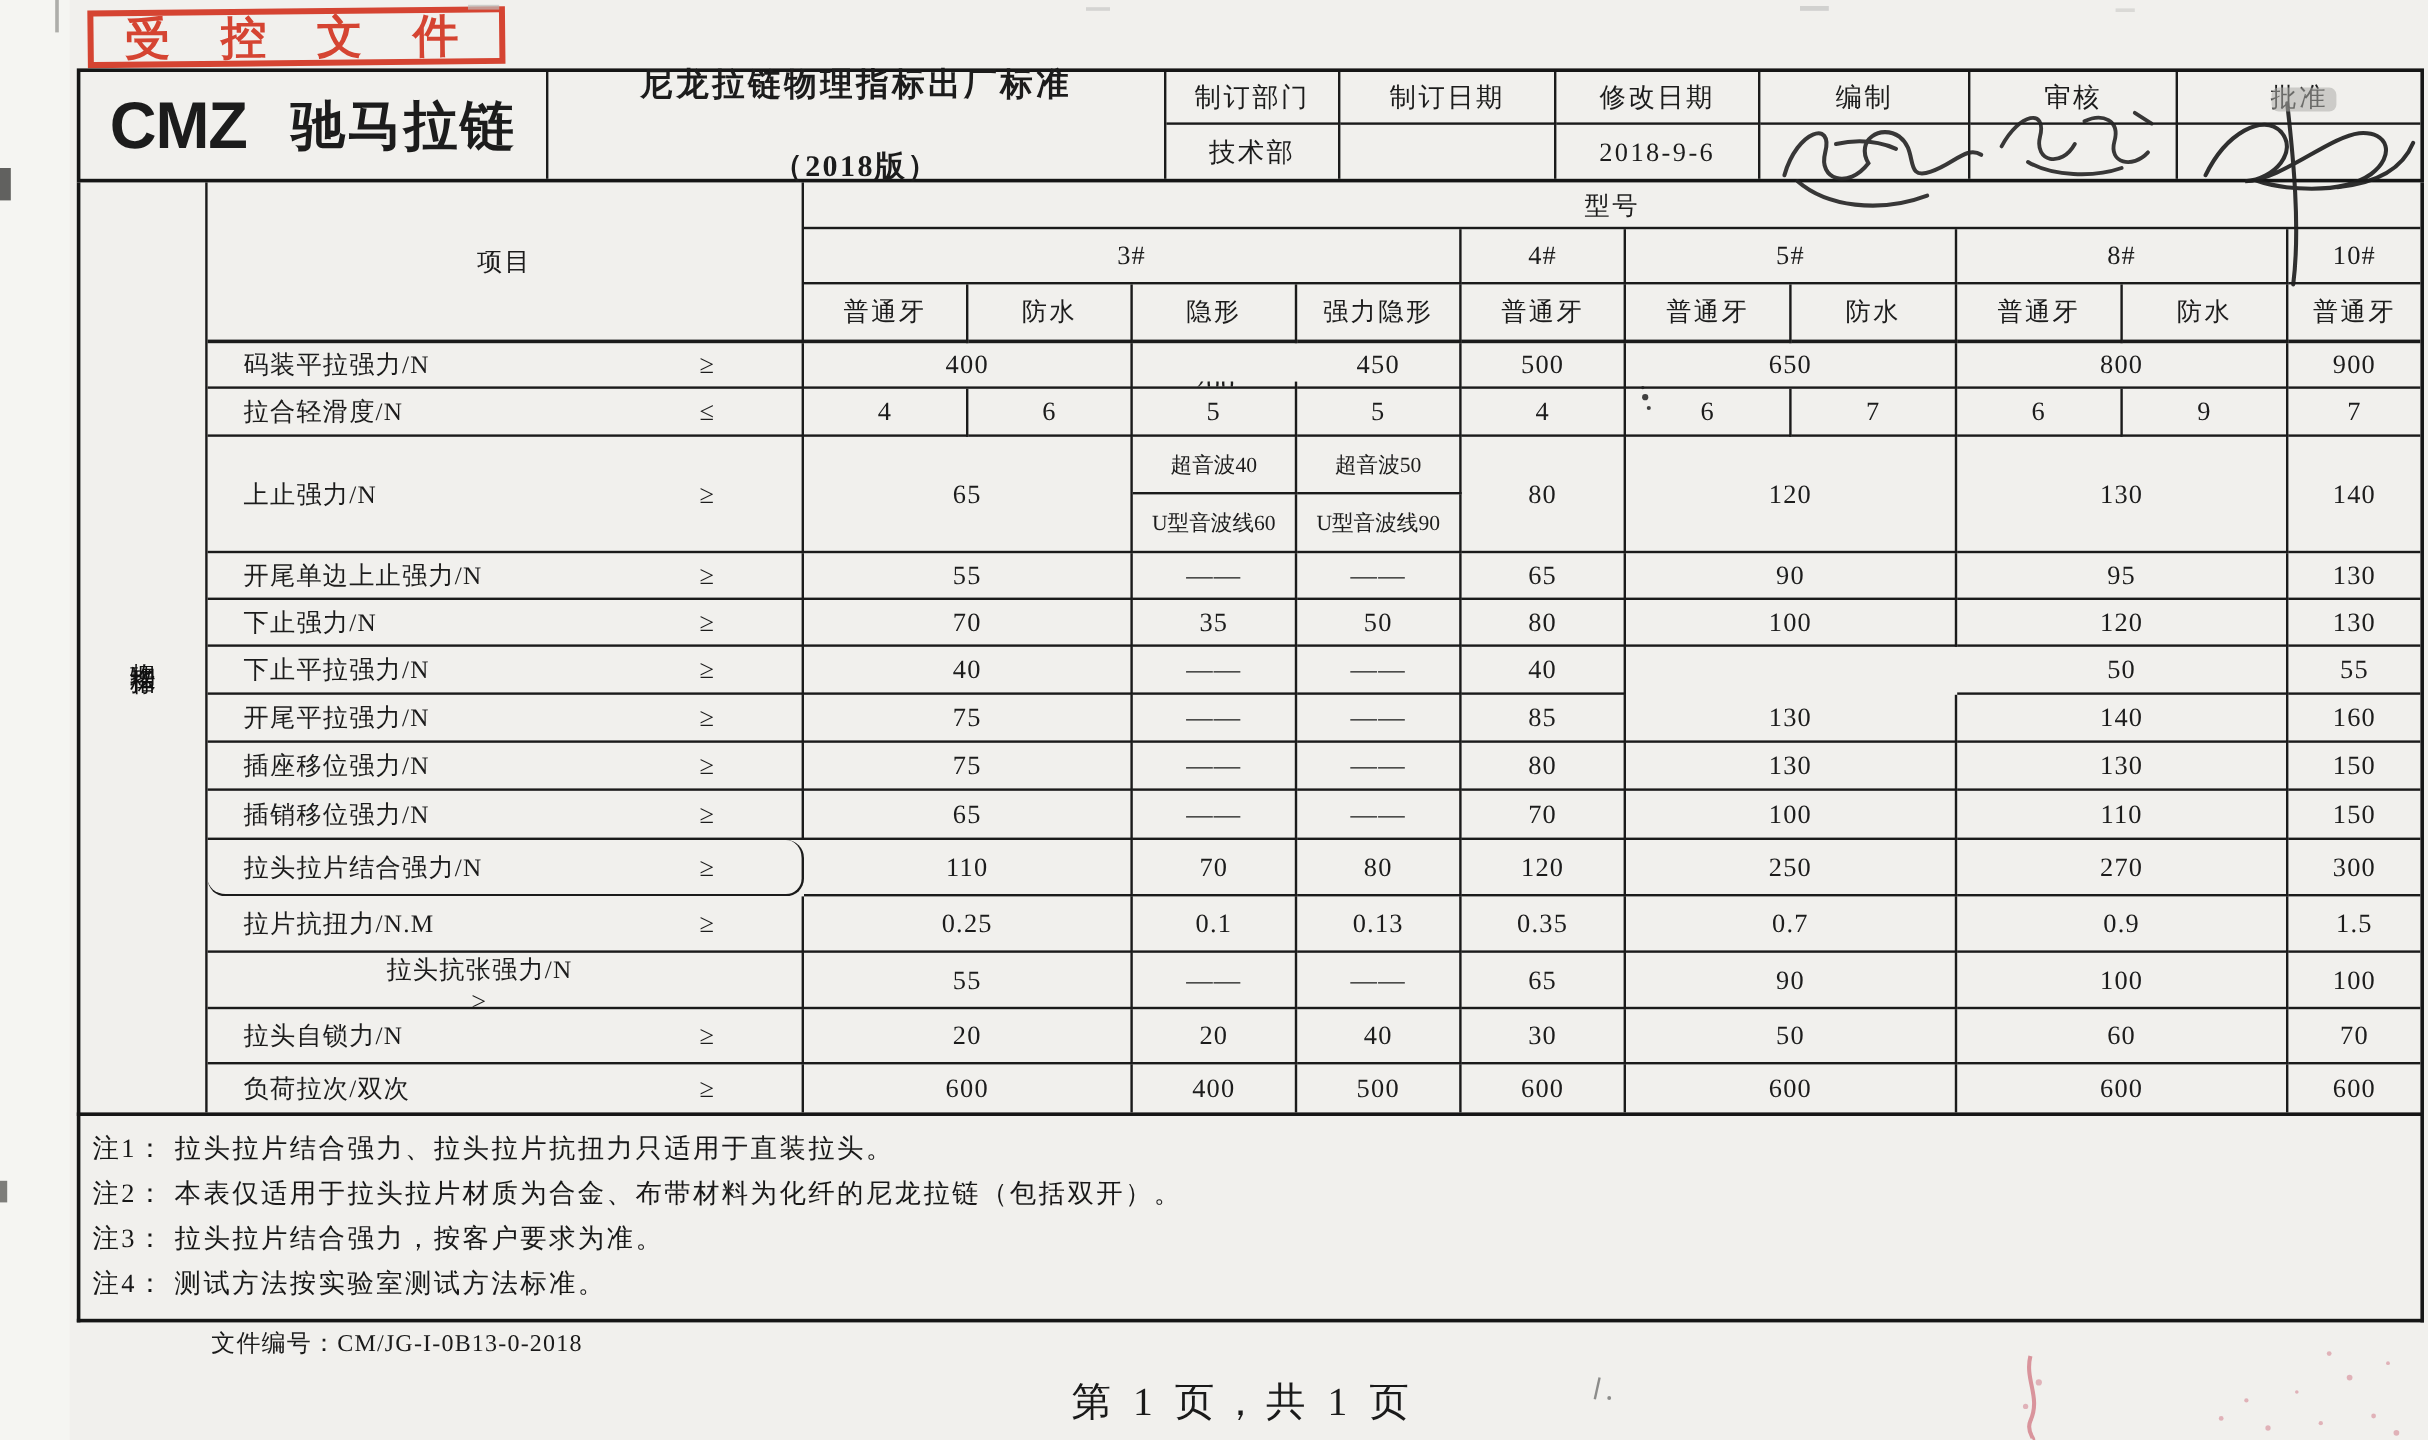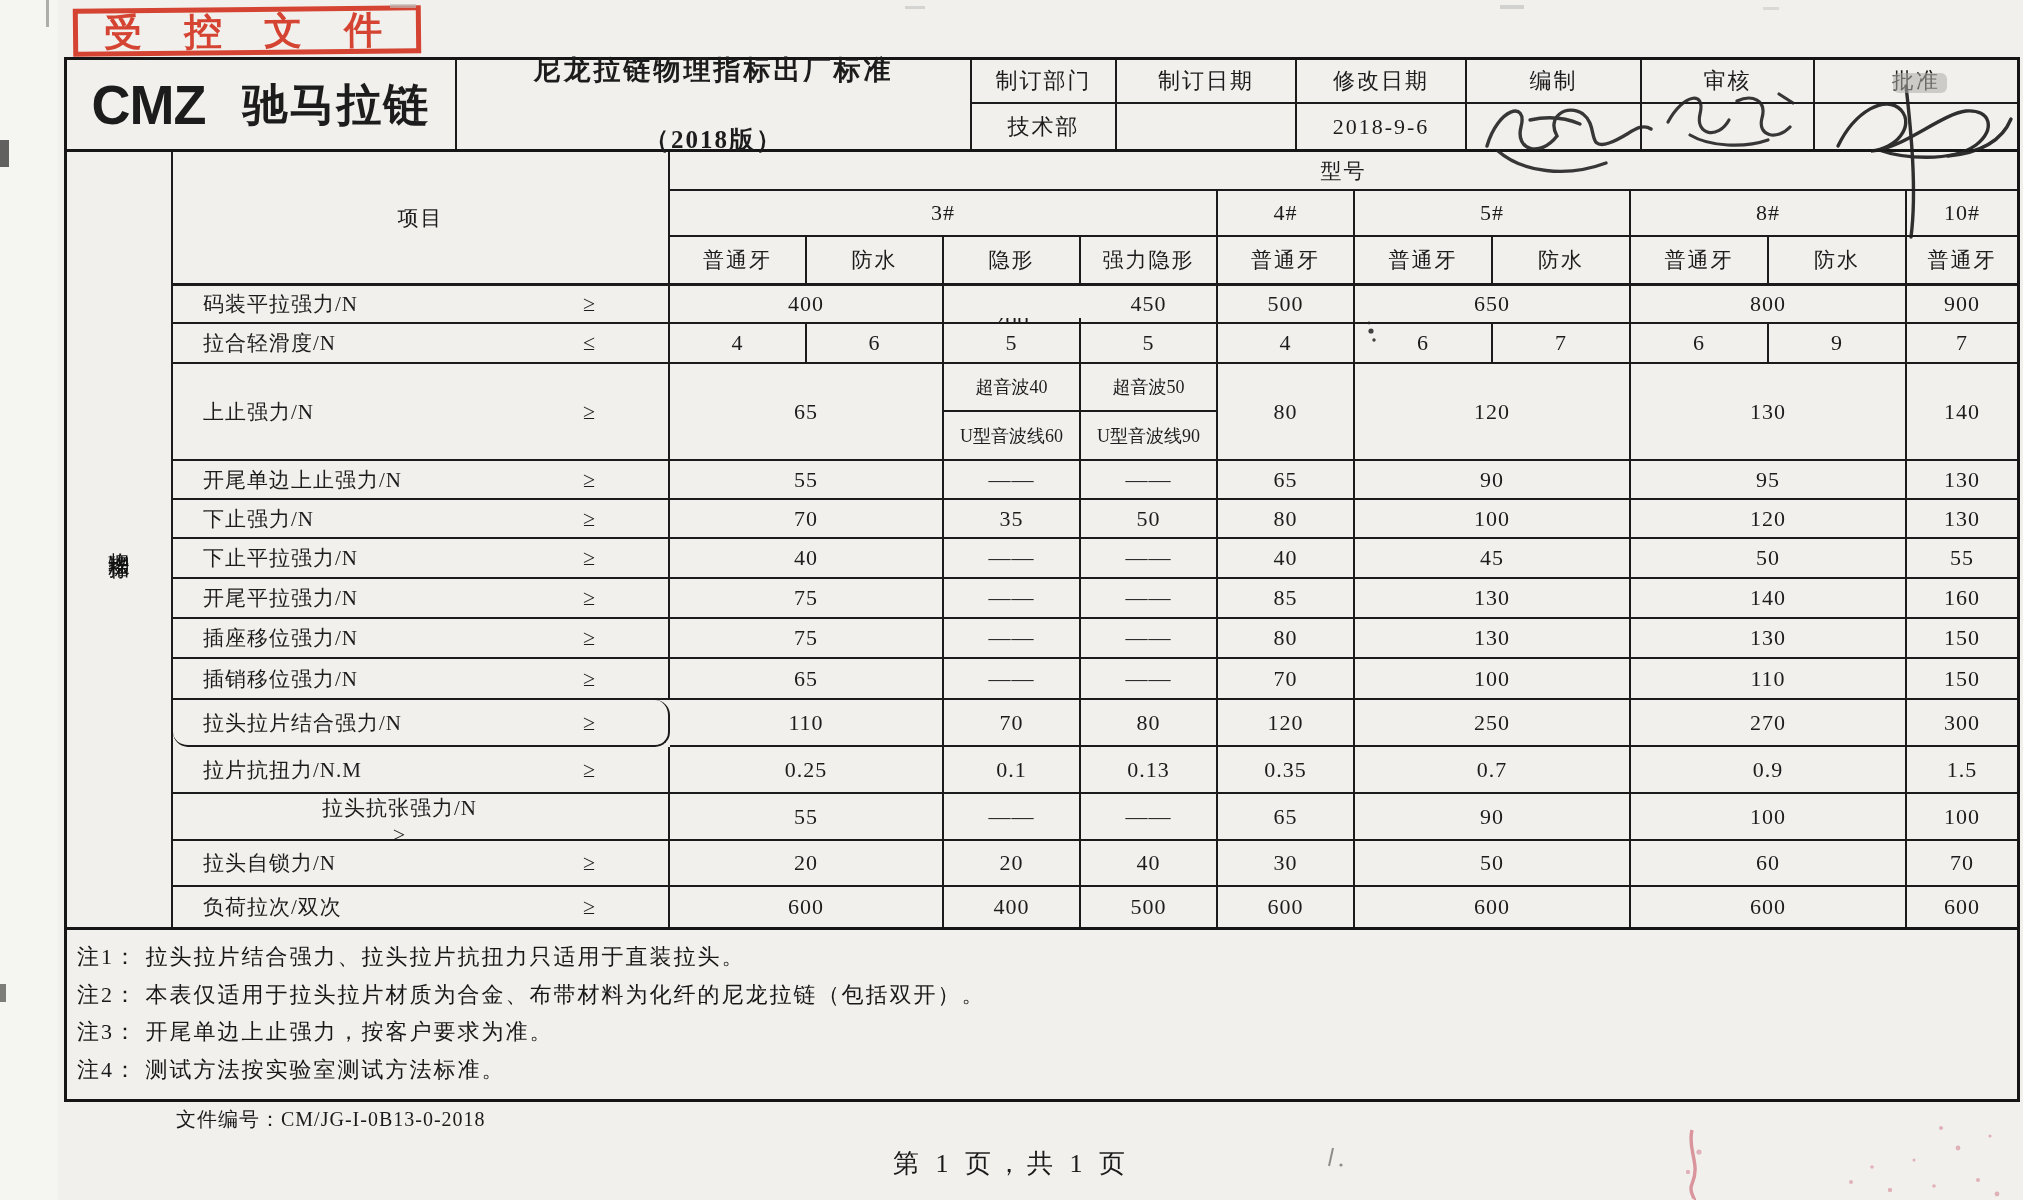--- a/index.html
+++ b/index.html
@@ -56,21 +56,21 @@
   .rowlab .sym{font-size:22px;}
   
   .notes{
     position:absolute;left:64px;top:930px;width:1956px;height:172px;box-sizing:border-box;
     border:3px solid #161616;border-top:none;
     display:flex;flex-direction:column;justify-content:space-around;
     padding:8px 16px 10px 10px;
   }
   .note-line{font-size:22px;letter-spacing:2px;color:#181818;}
   .docnum{position:absolute;left:176px;top:1106px;font-size:20px;letter-spacing:1px;color:#1a1a1a;}
-  .footer{position:absolute;left:893px;top:1146px;font-size:26px;letter-spacing:5px;color:#1a1a1a;}
+  .footer{position:absolute;left:893px;top:1146px;font-size:33px;letter-spacing:5px;color:#1a1a1a;}
   svg.overlay{position:absolute;left:0;top:0;pointer-events:none;}
 </style>
 </head>
 <body>
 
 <div class="page-margin-left"></div>
 
 <div class="stamp">受控文件</div>
 
 <div class="hdr">
@@ -176,21 +176,20 @@
     <div class="cell " style="grid-area: 9 / 10 / 10 / 12;">120</div>
     <div class="cell " style="grid-area: 9 / 12 / 10 / 13; border-right: none;">130</div>
     <div class="cell rowlab" style="grid-area: 10 / 2 / 11 / 3;">
       <span>下止平拉强力/N</span>
       <span class="sym">≥</span>
     </div>
     <div class="cell " style="grid-area: 10 / 3 / 11 / 5;">40</div>
     <div class="cell " style="grid-area: 10 / 5 / 11 / 6;">——</div>
     <div class="cell " style="grid-area: 10 / 6 / 11 / 7;">——</div>
     <div class="cell " style="grid-area: 10 / 7 / 11 / 8;">40</div>
-    <div class="cell " style="grid-area: 10 / 8 / 11 / 10;">45</div>
     <div class="cell " style="grid-area: 10 / 10 / 11 / 12;">50</div>
     <div class="cell " style="grid-area: 10 / 12 / 11 / 13; border-right: none;">55</div>
     <div class="cell rowlab" style="grid-area: 11 / 2 / 12 / 3;">
       <span>开尾平拉强力/N</span>
       <span class="sym">≥</span>
     </div>
     <div class="cell " style="grid-area: 11 / 3 / 12 / 5;">75</div>
     <div class="cell " style="grid-area: 11 / 5 / 12 / 6;">——</div>
     <div class="cell " style="grid-area: 11 / 6 / 12 / 7;">——</div>
     <div class="cell " style="grid-area: 11 / 7 / 12 / 8;">85</div>
@@ -272,21 +271,21 @@
     <div class="cell " style="grid-area: 18 / 6 / 19 / 7; border-bottom: none;">500</div>
     <div class="cell " style="grid-area: 18 / 7 / 19 / 8; border-bottom: none;">600</div>
     <div class="cell " style="grid-area: 18 / 8 / 19 / 10; border-bottom: none;">600</div>
     <div class="cell " style="grid-area: 18 / 10 / 19 / 12; border-bottom: none;">600</div>
     <div class="cell " style="grid-area: 18 / 12 / 19 / 13; border-right: none; border-bottom: none;">600</div>
   </div>
 
 <div class="notes">
   <div class="note-line">注1： 拉头拉片结合强力、拉头拉片抗扭力只适用于直装拉头。</div>
   <div class="note-line">注2： 本表仅适用于拉头拉片材质为合金、布带材料为化纤的尼龙拉链（包括双开）。</div>
-  <div class="note-line">注3： 开尾单边上止强力，按客户要求为准。</div>
+  <div class="note-line">注3： 拉头拉片结合强力，按客户要求为准。</div>
   <div class="note-line">注4： 测试方法按实验室测试方法标准。</div>
 </div>
 
 <div class="docnum">
   <span>文件编号：</span><span>CM/JG-I-0B13-0-2018</span>
 </div>
 
 <div class="footer">第 1 页，共 1 页</div>
 
 <svg class="overlay" width="2023" height="1200" viewBox="0 0 2023 1200">

